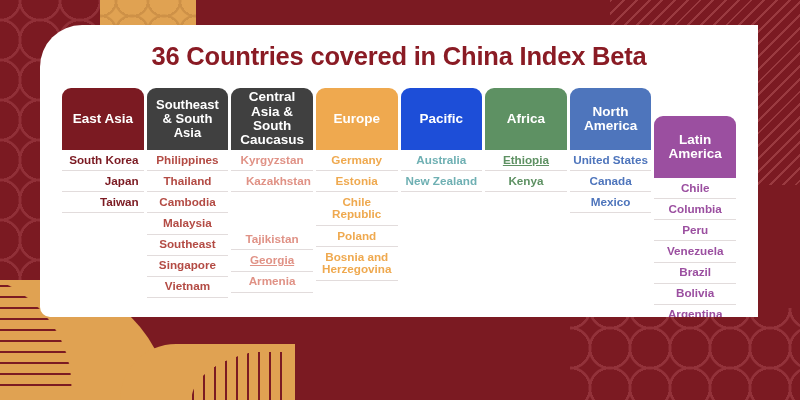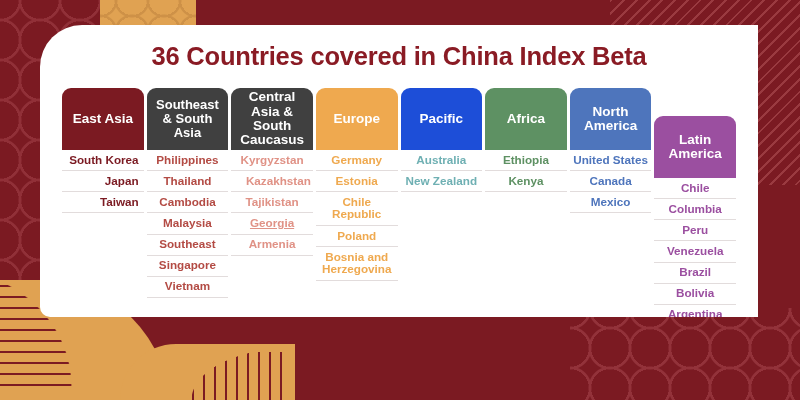--- a/index.html
+++ b/index.html
@@ -154,21 +154,21 @@
           <div class="cell" style="color: rgb(179, 75, 68);">Southeast</div>
           <div class="cell" style="color: rgb(179, 75, 68);">Singapore</div>
           <div class="cell" style="color: rgb(179, 75, 68);">Vietnam</div>
         </div>
       </div>
       <div class="col c2">
         <div class="pill" style="background: #404040;">Central Asia &amp; South Caucasus</div>
         <div class="cells">
           <div class="cell" style="color: rgb(224, 146, 134);">Kyrgyzstan</div>
           <div class="cell" style="color: rgb(224, 146, 134); text-align: right;">Kazakhstan</div>
-          <div class="cell" style="color: rgb(224, 146, 134);">Tajikistan</div>
+          <div class="cell" style="color: rgb(224, 146, 134); margin-top: 37px;">Tajikistan</div>
           <div class="cell" style="color: rgb(224, 146, 134); text-decoration: underline;">Georgia</div>
           <div class="cell" style="color: rgb(224, 146, 134);">Armenia</div>
         </div>
       </div>
       <div class="col c3">
         <div class="pill" style="background: rgb(239, 169, 79);">Europe</div>
         <div class="cells">
           <div class="cell" style="color: rgb(239, 169, 79);">Germany</div>
           <div class="cell" style="color: rgb(239, 169, 79);">Estonia</div>
           <div class="cell" style="color: rgb(239, 169, 79);">Chile Republic</div>
@@ -179,21 +179,21 @@
       <div class="col c4">
         <div class="pill" style="background: #1d4ed8;">Pacific</div>
         <div class="cells">
           <div class="cell" style="color: rgb(111, 176, 179);">Australia</div>
           <div class="cell" style="color: rgb(111, 176, 179);">New Zealand</div>
         </div>
       </div>
       <div class="col c5">
         <div class="pill" style="background: rgb(94, 145, 99);">Africa</div>
         <div class="cells">
-          <div class="cell" style="color: rgb(94, 145, 99);">Ethiopia</div>
+          <div class="cell" style="color: rgb(94, 145, 99); text-decoration: underline;">Ethiopia</div>
           <div class="cell" style="color: rgb(94, 145, 99);">Kenya</div>
         </div>
       </div>
       <div class="col c6">
         <div class="pill" style="background: rgb(78, 117, 188);">North America</div>
         <div class="cells">
           <div class="cell" style="color: rgb(78, 117, 188);">United States</div>
           <div class="cell" style="color: rgb(78, 117, 188);">Canada</div>
           <div class="cell" style="color: rgb(78, 117, 188);">Mexico</div>
         </div>

